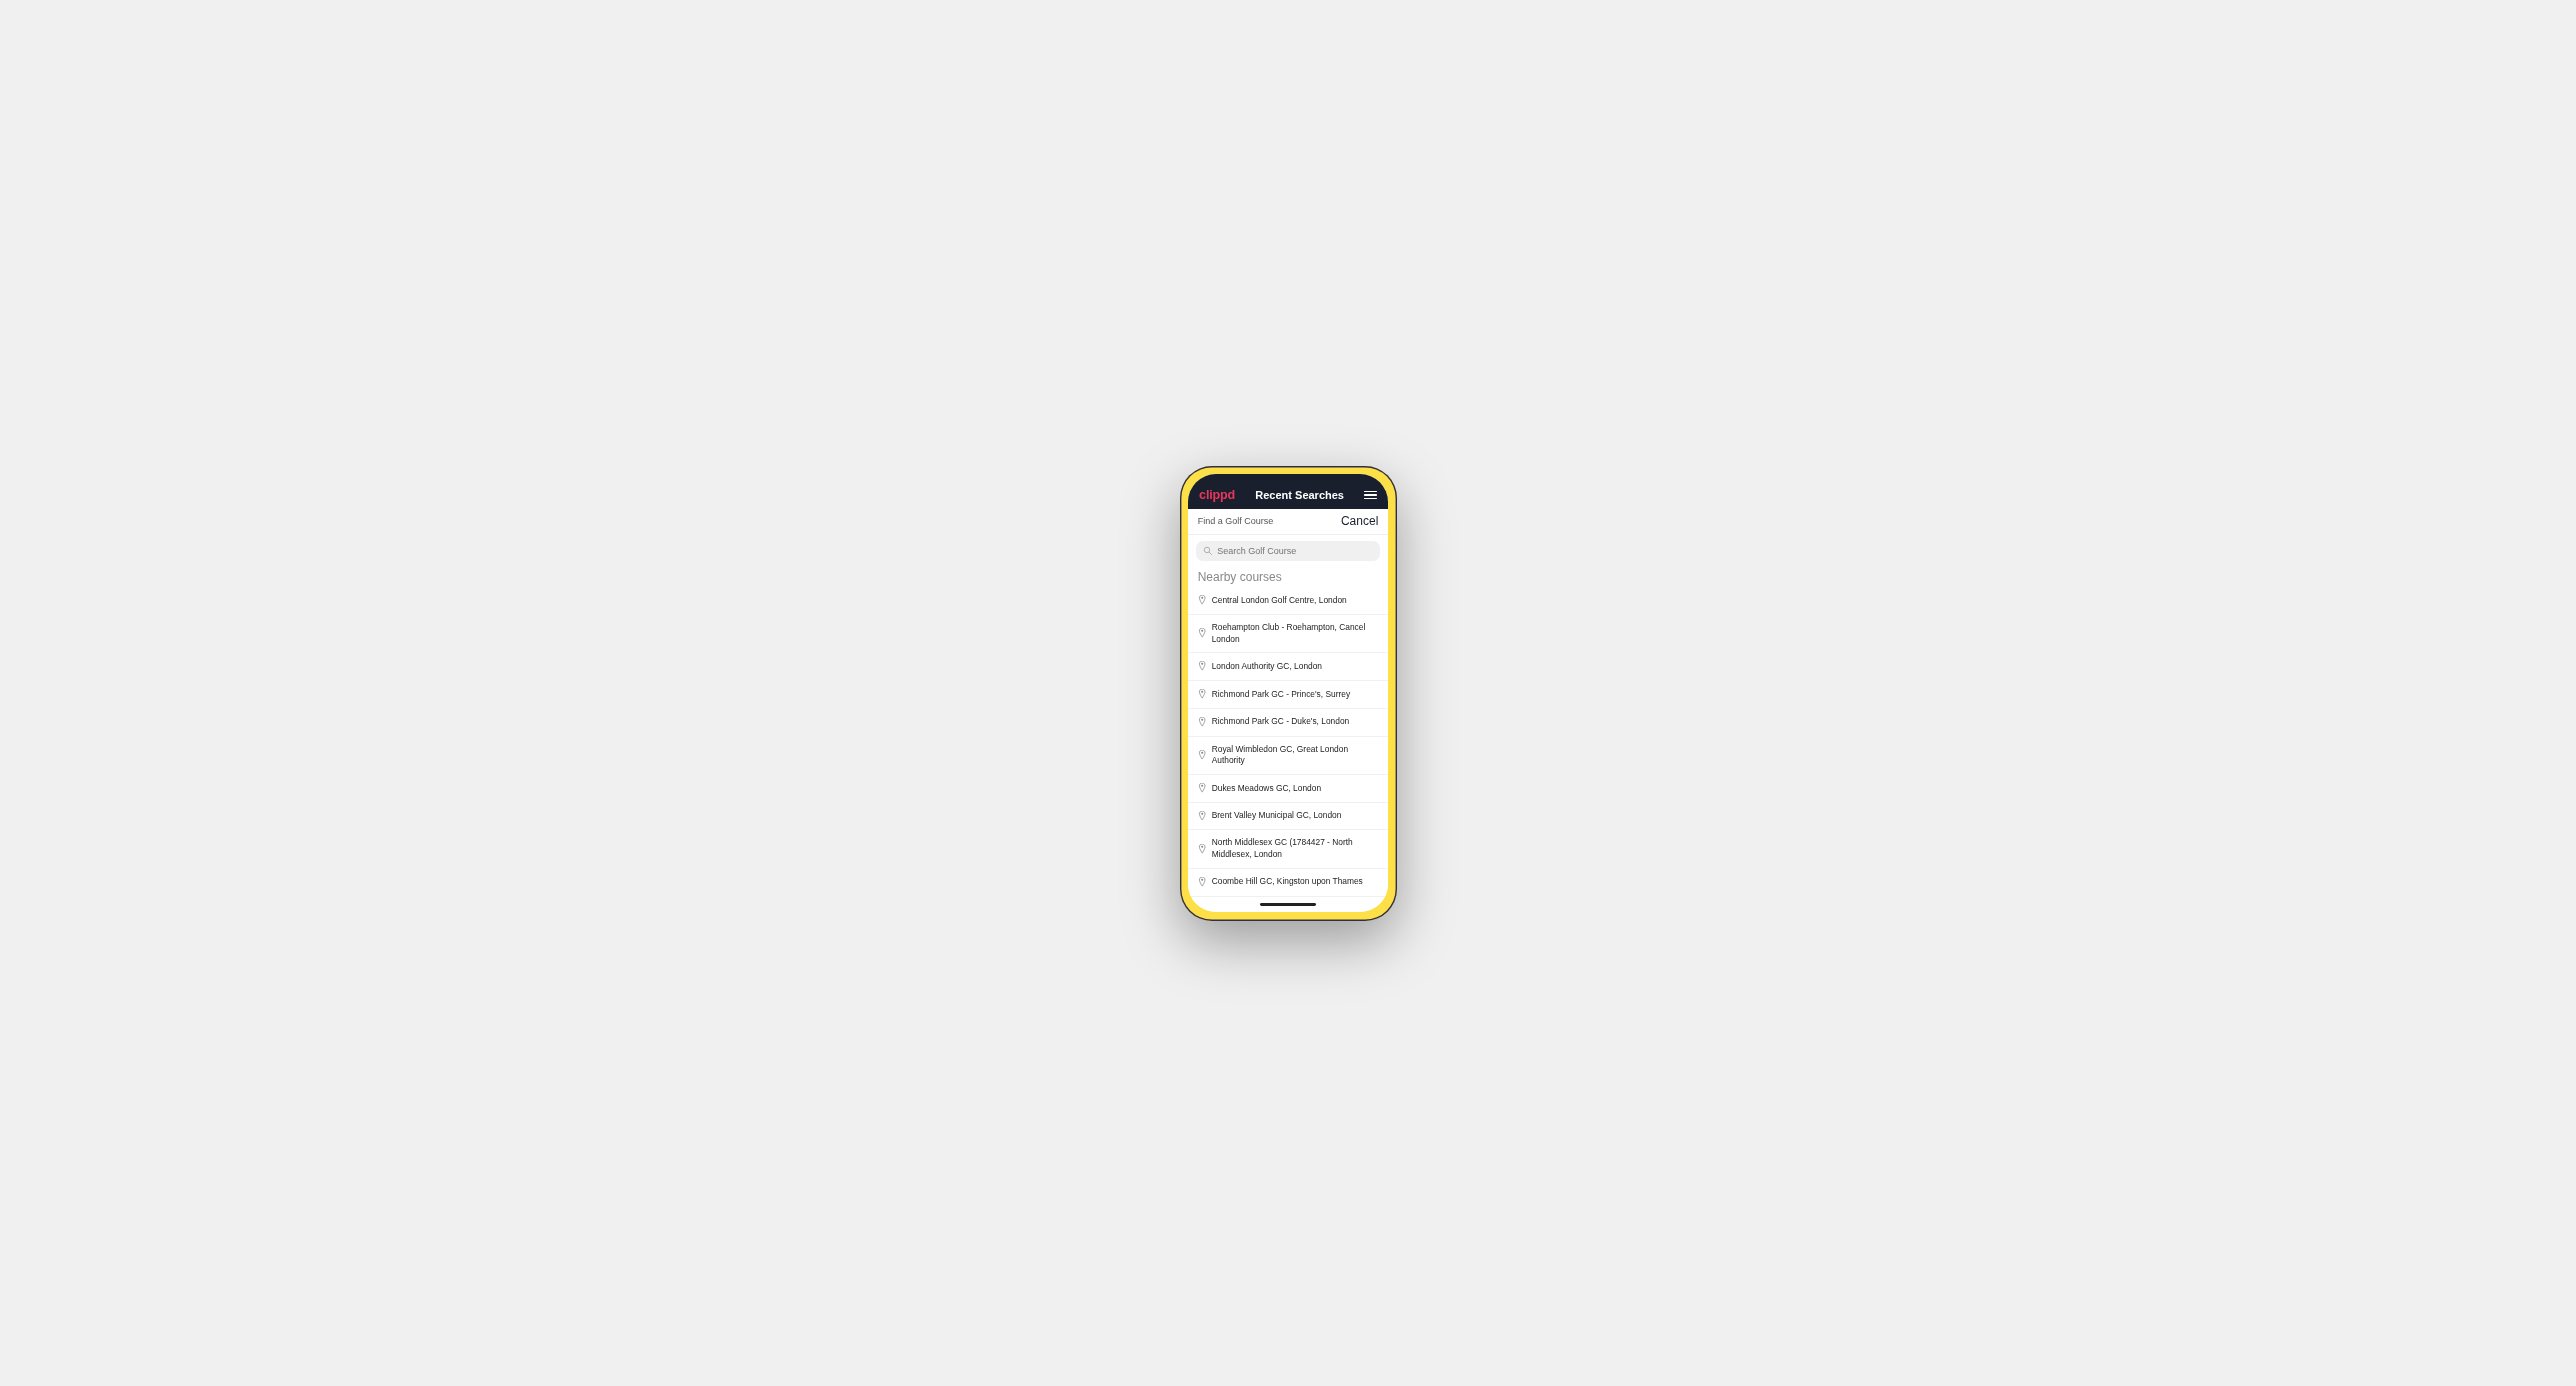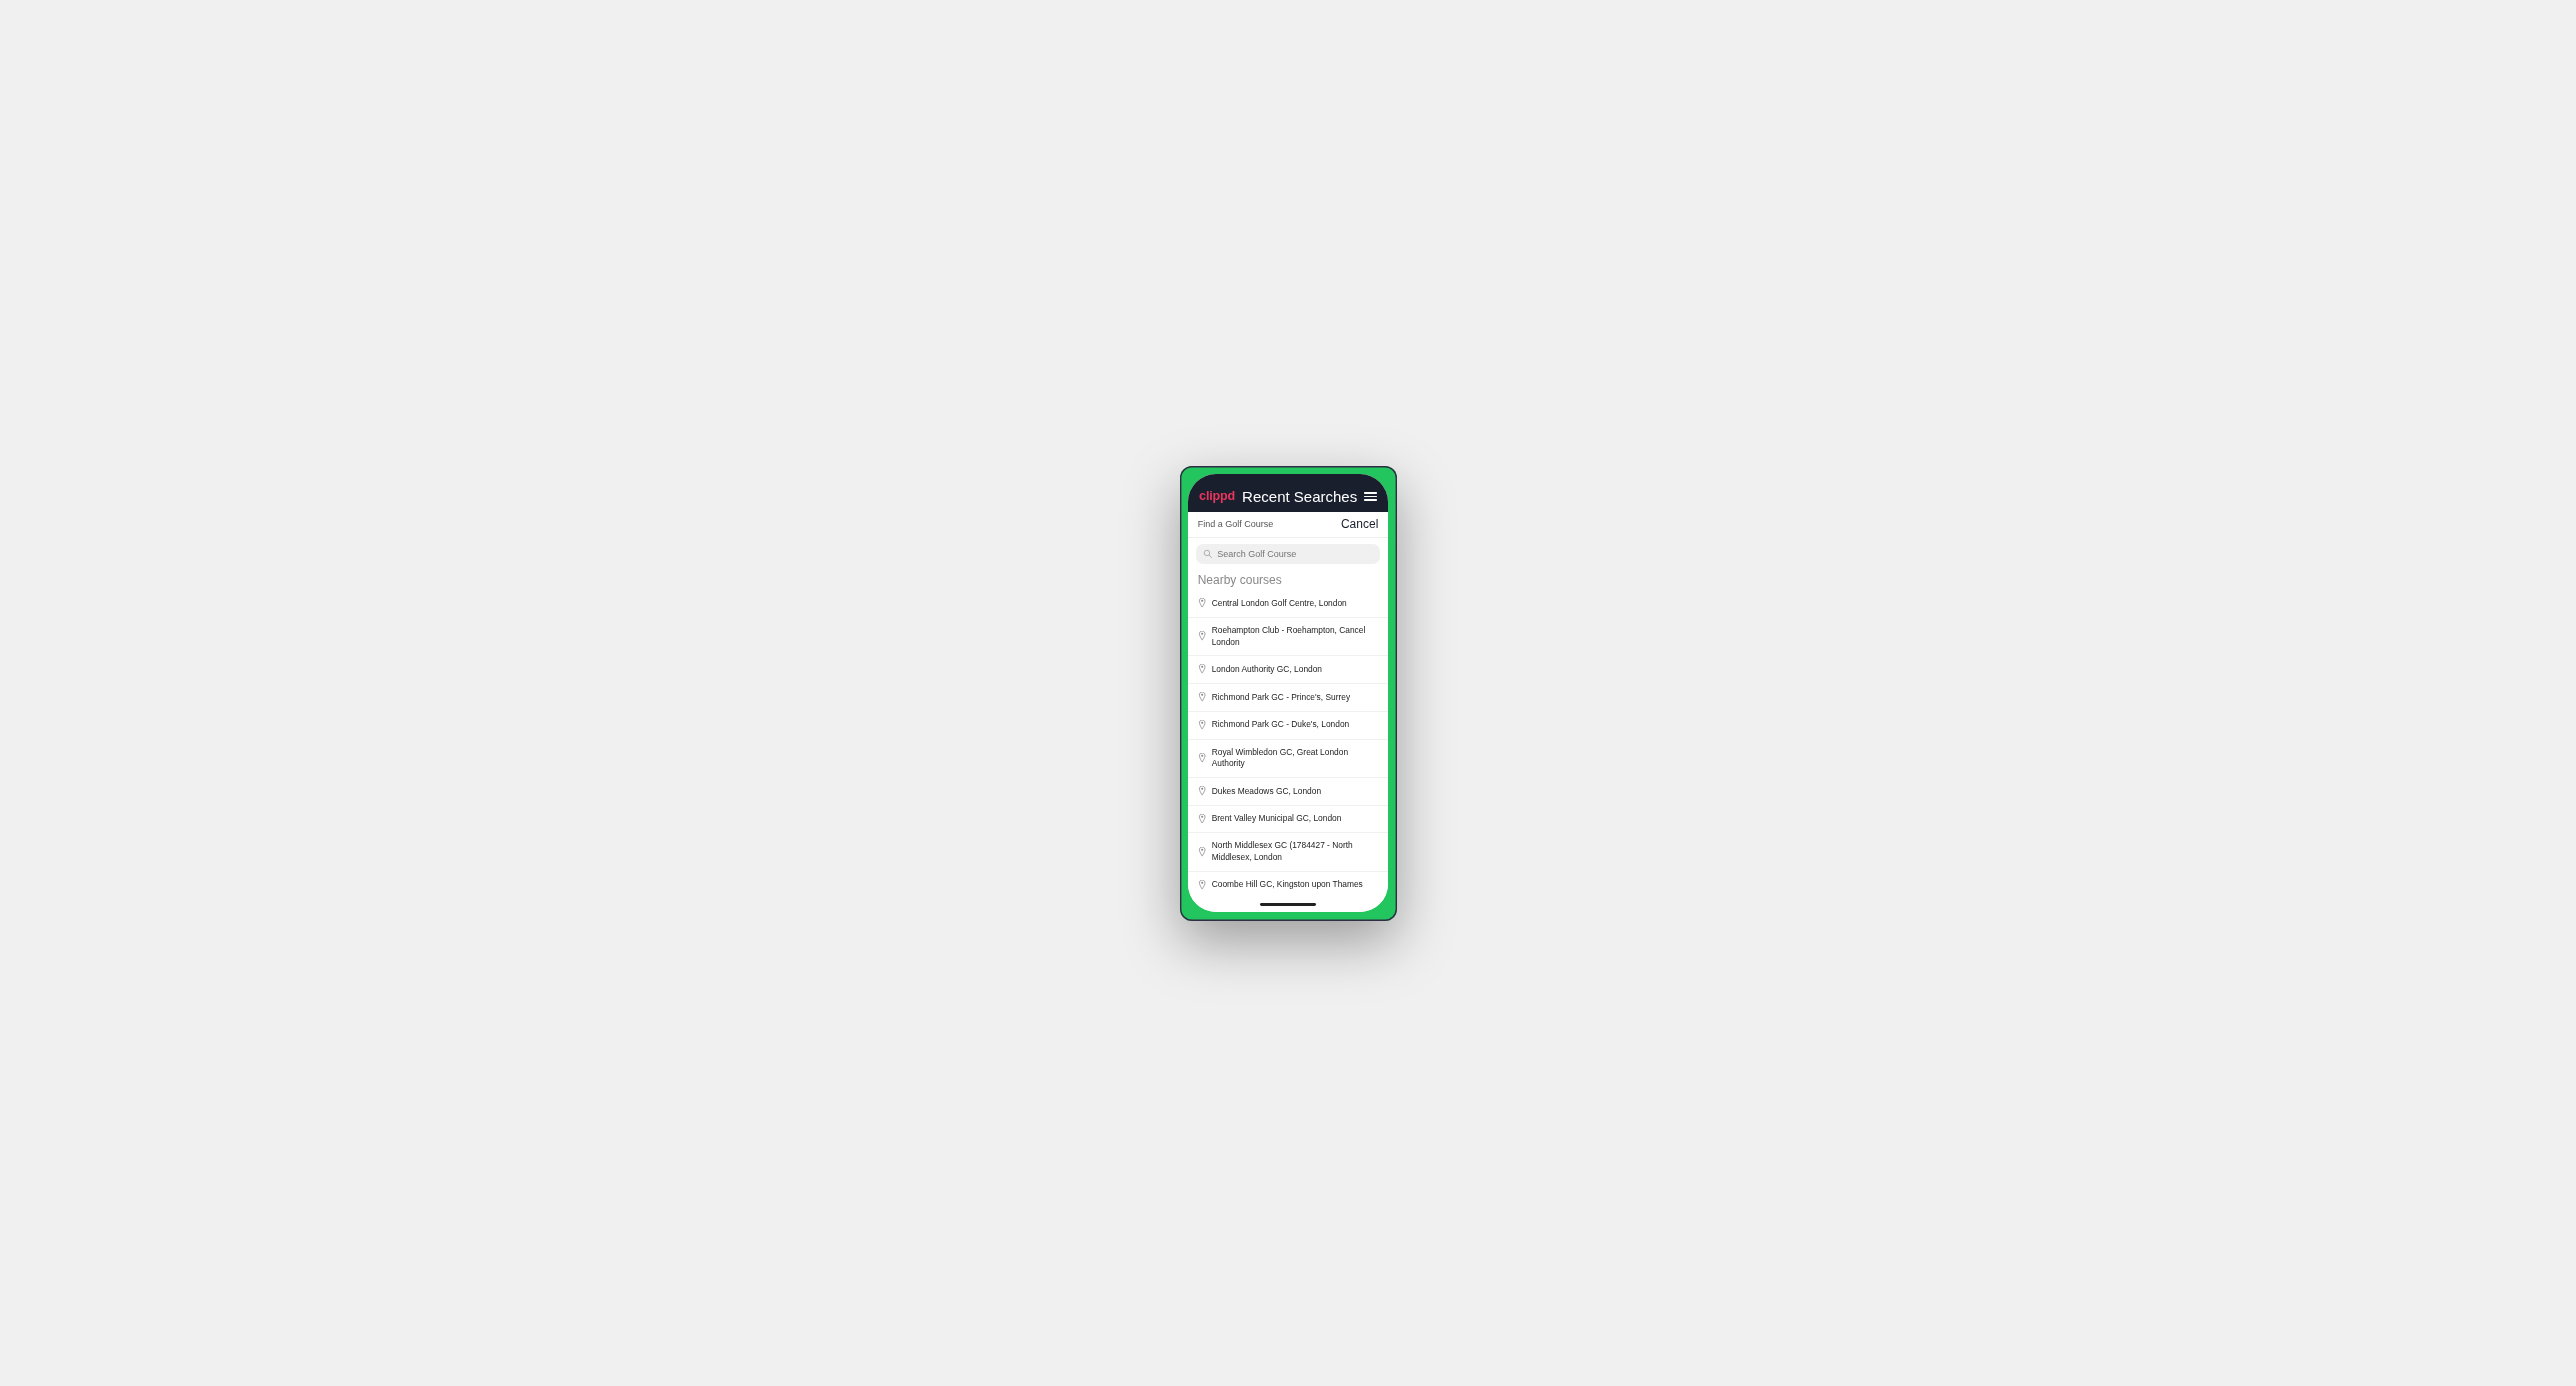--- a/index.html
+++ b/index.html
@@ -7,22 +7,22 @@
       background: #f0f0f0;
       display: flex;
       justify-content: center;
       align-items: center;
       min-height: 100vh;
       font-family: -apple-system, BlinkMacSystemFont, 'Segoe UI', sans-serif;
     }
     .phone-frame {
       width: 217px;
       height: 455px;
-      background: #22c55e;
-      border-radius: 12px;
+      background: #fde047;
+      border-radius: 32px;
       padding: 8.4px;
       box-shadow: 0 21px 56px rgba(0,0,0,0.35), inset 0 0 0 1.4px #2e2e45;
       position: relative;
     }
     .phone-screen {
       width: 100%;
       height: 100%;
       border-radius: 28px;
       overflow: hidden;
       background: #fff;
@@ -40,23 +40,23 @@
       justify-content: space-between;
       padding: 5.6px 11.2px 7px;
     }
     .logo {
       font-size: 12.6px;
       font-weight: 700;
       color: #e8365d;
       letter-spacing: -0.2px;
     }
     .top-bar-title {
-      font-size: 15px;
+      font-size: 11px;
       color: #ffffff;
-      font-weight: 400;
+      font-weight: 700;
     }
     .menu-icon {
       display: flex;
       flex-direction: column;
       gap: 2.1px;
       cursor: pointer;
     }
     .menu-icon span {
       display: block;
       width: 12.6px;

